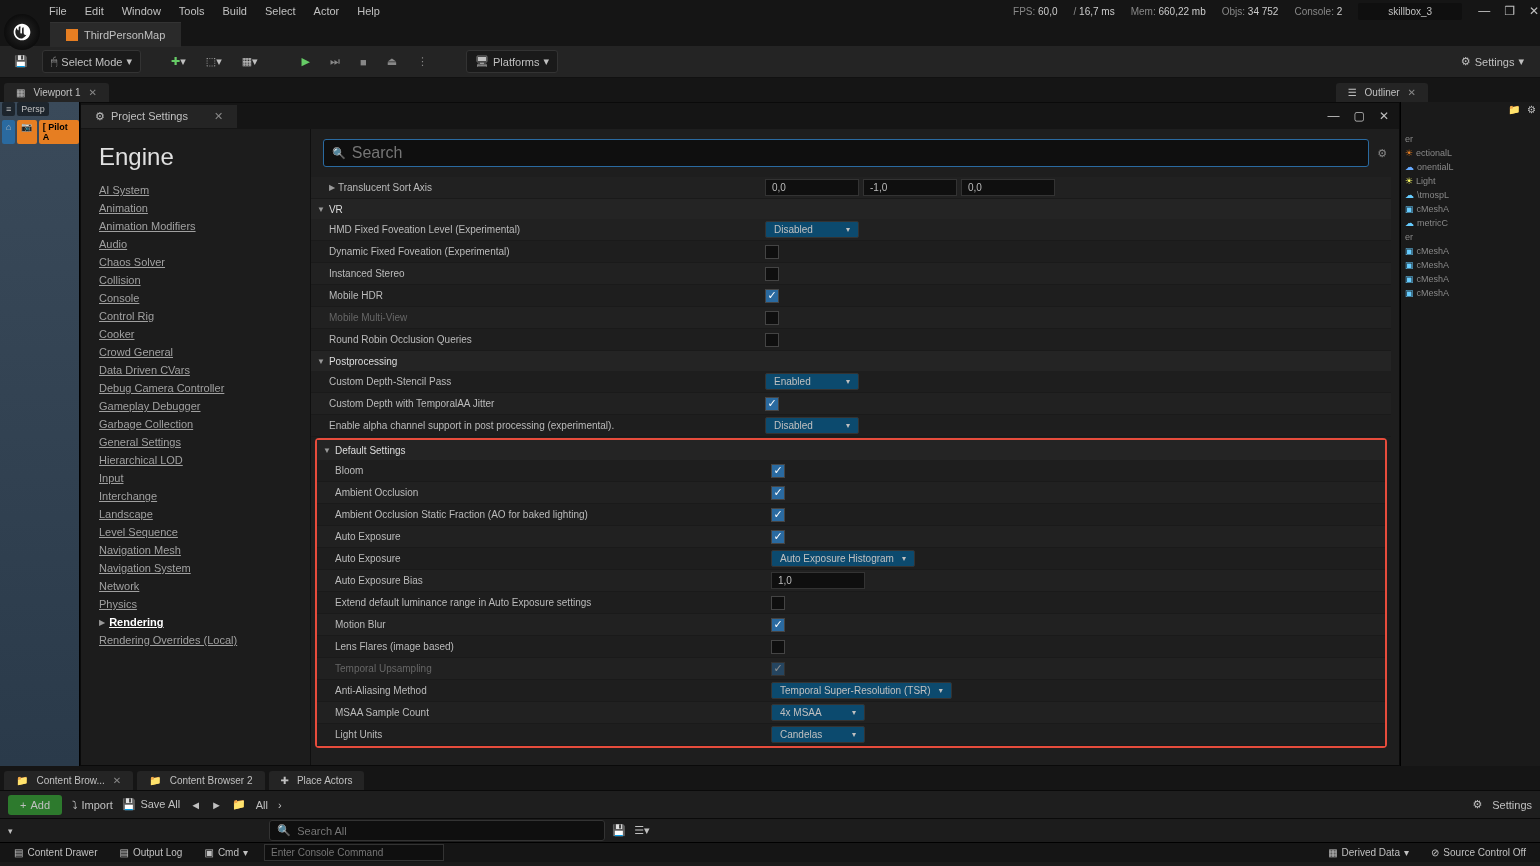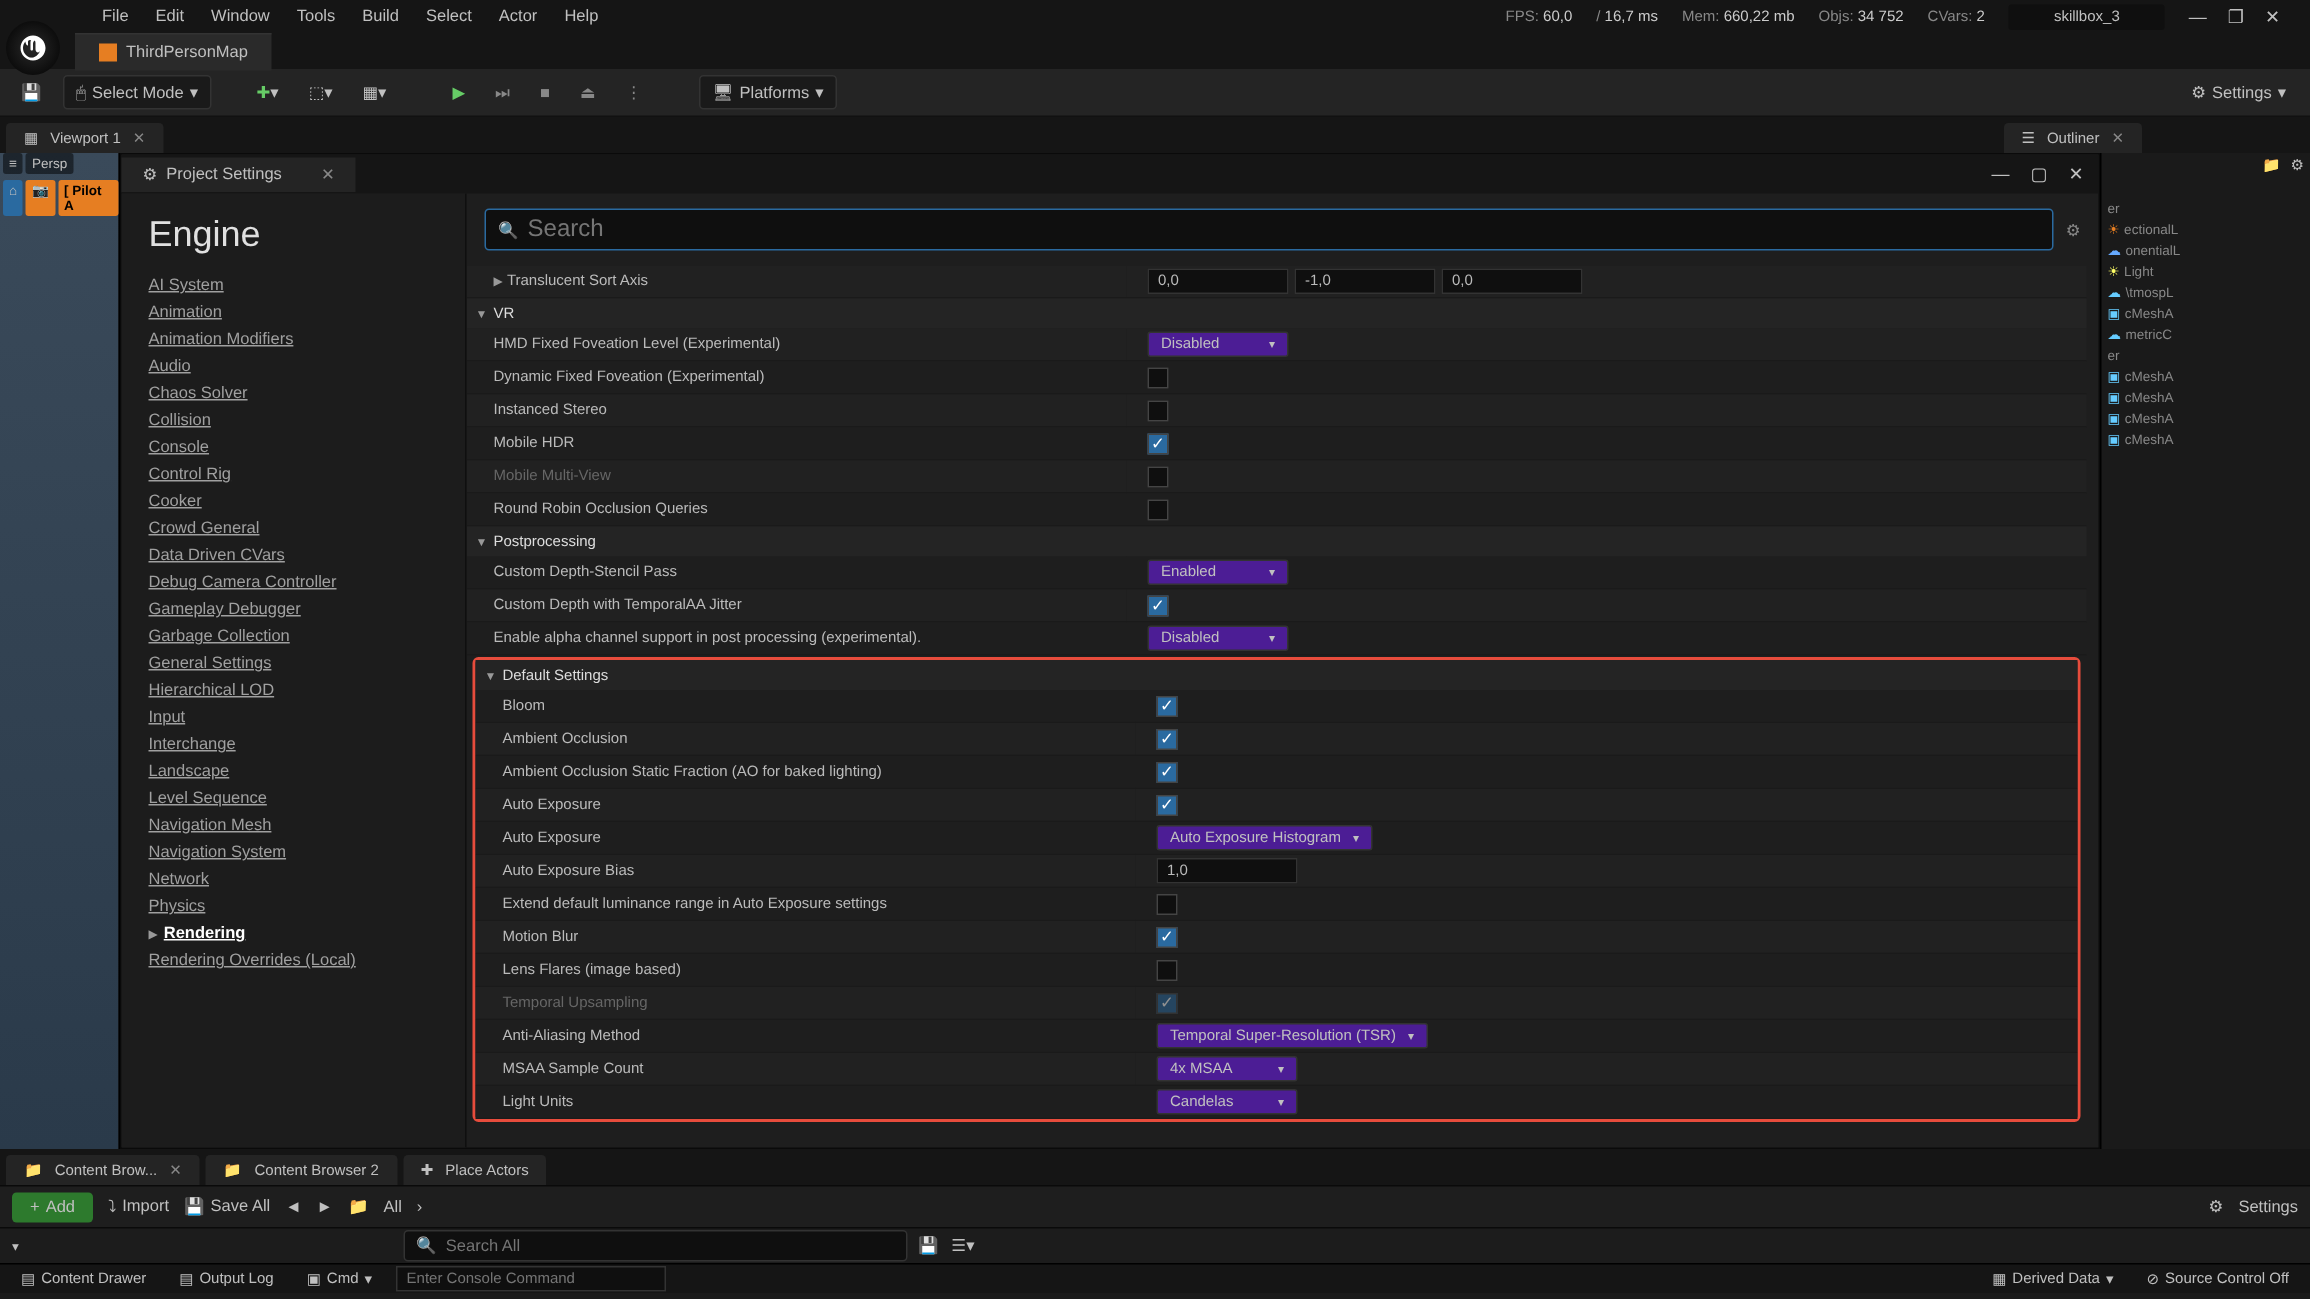--- a/index.html
+++ b/index.html
@@ -1,17 +1,17 @@
 <!DOCTYPE html>
 <html><head>
 <meta charset="utf-8">
 <style>
 * { margin: 0; padding: 0; box-sizing: border-box; font-family: "Segoe UI", Arial, sans-serif; }
 body { background: #1a1a1a; color: #c0c0c0; font-size: 11px; width: 1540px; height: 866px; overflow: hidden; position: relative; }
-.titlebar { height: 22px; background: #151515; display: flex; align-items: center; padding: 0 20px; }
+.titlebar { height: 22px; background: #151515; display: flex; align-items: center; padding: 0 1px; }
 .menu-bar { display: flex; gap: 18px; padding-left: 48px; }
 .menu-item { color: #c0c0c0; cursor: pointer; }
 .tb-right { margin-left: auto; display: flex; align-items: center; gap: 16px; font-size: 10px; }
 .stat-label { color: #888; }
 .stat-val { color: #ccc; }
 .user-box { background: #0f0f0f; padding: 3px 30px; border-radius: 2px; }
 .win-btns { display: flex; gap: 14px; font-size: 12px; }
 .logo-row { height: 24px; background: #151515; display: flex; align-items: center; }
 .ue-logo { width: 36px; height: 36px; background: radial-gradient(circle,#2a2a2a,#000); border-radius: 50%; display: flex; align-items: center; justify-content: center; margin-left: 4px; margin-top: -4px; }
 .ue-logo svg { width: 20px; height: 20px; }
@@ -54,21 +54,21 @@
 .prop-row:nth-child(odd) .prop-label, .prop-row:nth-child(odd) .prop-value { background: #212121; }
 .prop-row:nth-child(even) .prop-label, .prop-row:nth-child(even) .prop-value { background: #1e1e1e; }
 .prop-label { width: 440px; padding-left: 18px; display: flex; align-items: center; height: 100%; font-size: 10px; color: #bbb; }
 .prop-label.dim { color: #666; }
 .prop-value { flex: 1; padding-left: 14px; display: flex; align-items: center; height: 100%; }
 .cat-header { height: 20px; display: flex; align-items: center; padding-left: 6px; background: #242424; font-size: 10px; color: #ddd; gap: 4px; cursor: pointer; }
 .tri { font-size: 8px; color: #999; }
 .tri-r { font-size: 8px; color: #999; }
 .vec3 { display: flex; gap: 4px; }
 .num-field { background: #0f0f0f; border: 1px solid #333; padding: 2px 6px; width: 94px; font-size: 10px; color: #bbb; }
-.dropdown { background: #4c1d95; border: 1px solid #333; padding: 2px 8px; min-width: 94px; display: flex; align-items: center; justify-content: space-between; font-size: 10px; border-radius: 2px; cursor: pointer; }
+.dropdown { background: #0c4a6e; border: 1px solid #333; padding: 2px 8px; min-width: 94px; display: flex; align-items: center; justify-content: space-between; font-size: 10px; border-radius: 2px; cursor: pointer; }
 .dropdown .chev { font-size: 8px; margin-left: 8px; }
 .chk { width: 14px; height: 14px; background: #0f0f0f; border: 1px solid #444; display: flex; align-items: center; justify-content: center; cursor: pointer; }
 .chk.on { background: #2a6aa0; color: #fff; }
 .highlight-box { border: 2px solid #e74c3c; border-radius: 4px; margin: 1px 4px; }
 .outliner-strip { width: 140px; background: #1a1a1a; flex-shrink: 0; border-left: 1px solid #000; position: relative; overflow: hidden; }
 .outliner-item { padding: 2px 4px; font-size: 9px; color: #888; white-space: nowrap; display: flex; align-items: center; gap: 3px; }
 .outliner-icons { position: absolute; top: 2px; right: 4px; display: flex; gap: 6px; font-size: 10px; }
 .bottom-tabs { height: 24px; background: #151515; display: flex; align-items: flex-end; }
 .bottom-toolbar { height: 28px; background: #1e1e1e; display: flex; align-items: center; padding: 0 8px; gap: 10px; border-top: 1px solid #0a0a0a; }
 .add-btn { background: #2d7a2d; padding: 4px 12px; border-radius: 3px; display: flex; align-items: center; gap: 4px; cursor: pointer; }
@@ -91,21 +91,21 @@
     <span class="menu-item">Build</span>
     <span class="menu-item">Select</span>
     <span class="menu-item">Actor</span>
     <span class="menu-item">Help</span>
   </div>
   <div class="tb-right">
     <span><span class="stat-label">FPS:</span> <span class="stat-val">60,0</span></span>
     <span><span class="stat-label">/</span> <span class="stat-val">16,7 ms</span></span>
     <span><span class="stat-label">Mem:</span> <span class="stat-val">660,22 mb</span></span>
     <span><span class="stat-label">Objs:</span> <span class="stat-val">34 752</span></span>
-    <span><span class="stat-label">CVars:</span> <span class="stat-val">2</span></span>
+    <span><span class="stat-label">Console:</span> <span class="stat-val">2</span></span>
     <div class="user-box">skillbox_3</div>
     <div class="win-btns">
       <span>—</span>
       <span>❐</span>
       <span>✕</span>
     </div>
   </div>
 </div>
 
 <div class="logo-row">

